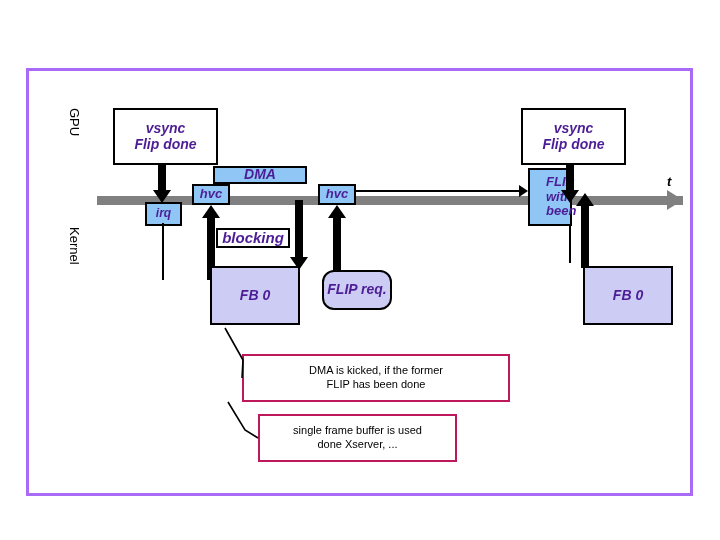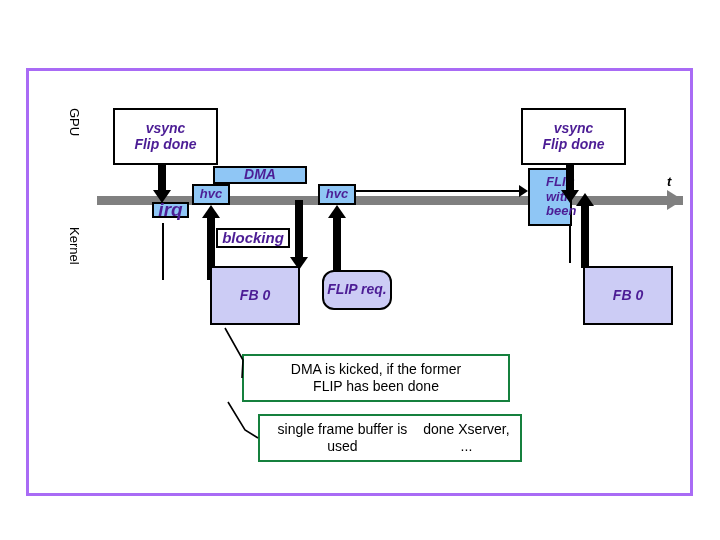--- a/index.html
+++ b/index.html
@@ -42,23 +42,23 @@
     display:flex;align-items:center;justify-content:center;text-align:left;
     font-style:italic;font-weight:bold;color:#4c1d95;line-height:1.12;
   }
   .box.white{background:#ffffff;}
   .box.blue{background:#8fc6f5;}
   .box.lav{background:#ccccf5;}
   .box.plain{font-style:normal;font-weight:normal;}
 
   
   .note{
-    position:absolute;box-sizing:border-box;border:2px solid #15803d;background:#ffffff;
+    position:absolute;box-sizing:border-box;border:2px solid #be185d;background:#ffffff;
     display:flex;align-items:center;justify-content:center;text-align:center;
-    font-size:14px;color:#000;line-height:1.25;padding:2px 6px;
+    font-size:11px;color:#000;line-height:1.25;padding:2px 6px;
   }
 
   
   .arrow-shaft{position:absolute;background:#000;}
   .arrow-head-down{
     position:absolute;width:0;height:0;
     border-left:9px solid transparent;border-right:9px solid transparent;
     border-top:13px solid #000;
   }
   .arrow-head-up{
@@ -92,21 +92,21 @@
   <div class="t-label" style="left:667px;top:174px;">t</div>
 
   <div class="box white" style="left:113px;top:108px;width:105px;height:57px;font-size:14px;flex-direction:column;">
     <span>vsync</span>
     <span>Flip done</span>
   </div>
 
   <div class="arrow-shaft" style="left:158px;top:165px;width:8px;height:30px;"></div>
   <div class="arrow-head-down" style="left:153px;top:190px;"></div>
 
-  <div class="box blue" style="left:152px;top:202px;width:37px;height:16px;font-size:19px;">irq</div>
+  <div class="box blue" style="left:145px;top:202px;width:37px;height:24px;font-size:12px;">irq</div>
 
   <div class="thin-v" style="left:162px;top:223px;height:57px;"></div>
 
   <div class="box blue" style="left:213px;top:166px;width:94px;height:18px;font-size:14px;">DMA</div>
 
   <div class="box blue" style="left:192px;top:184px;width:38px;height:21px;font-size:13px;z-index:4;">hvc</div>
 
   <div class="arrow-shaft" style="left:207px;top:217px;width:8px;height:63px;"></div>
   <div class="arrow-head-up" style="left:202px;top:205px;"></div>
 
@@ -145,21 +145,21 @@
 
   <div class="arrow-shaft" style="left:581px;top:205px;width:8px;height:63px;"></div>
   <div class="arrow-head-up" style="left:576px;top:193px;"></div>
 
   <div class="box lav" style="left:583px;top:266px;width:90px;height:59px;font-size:14px;">FB 0</div>
 
   <div class="note" style="left:242px;top:354px;width:268px;height:48px;flex-direction:column;">
     <span>DMA is kicked, if the former</span>
     <span>FLIP has been done</span>
   </div>
-  <div class="note" style="left:258px;top:414px;width:264px;height:48px;">
+  <div class="note" style="left:258px;top:414px;width:199px;height:48px;flex-direction:column;">
     <span>single frame buffer is used</span>
     <span>done Xserver, ...</span>
   </div>
 
   <svg class="leaders">
     <polyline points="225,328 243,360 242,378" fill="none" stroke="#000" stroke-width="1.6"></polyline>
     <polyline points="228,402 245,430 258,438" fill="none" stroke="#000" stroke-width="1.6"></polyline>
   </svg>
 
 </div>

